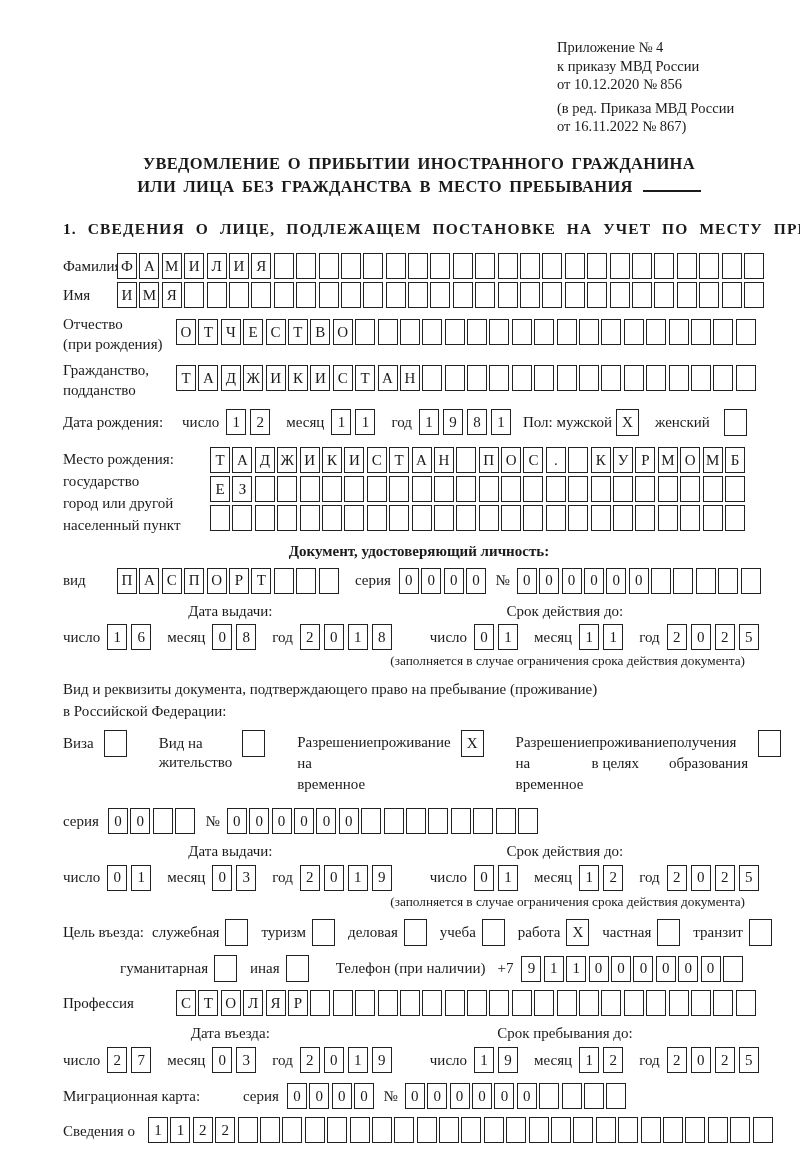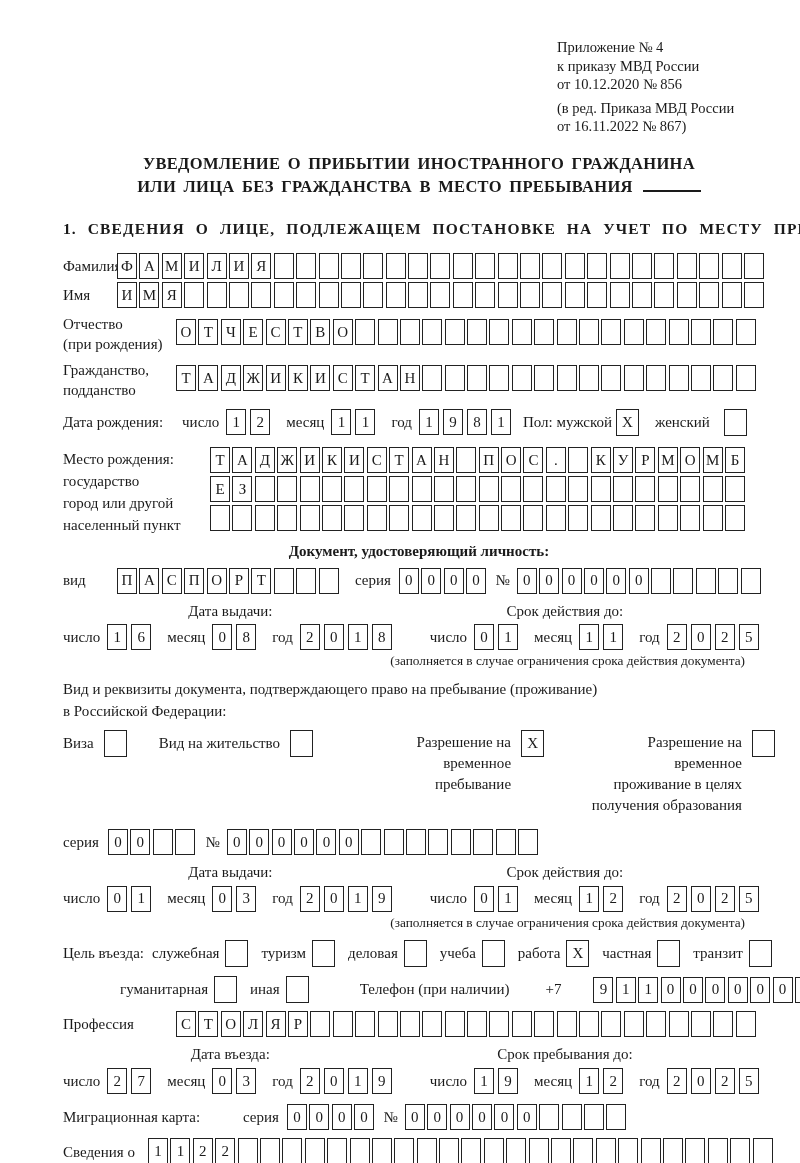--- a/index.html
+++ b/index.html
@@ -44,26 +44,26 @@
   .dheads{display:flex;margin-top:8px;margin-bottom:4px;}
   .dh1{width:47%;text-align:center;}
   .dh2{width:47%;text-align:center;}
   .dvals{display:flex;align-items:center;margin-bottom:2px;}
   .dvals .right{margin-left:28px;}
   .note{font-size:13.3px;text-align:right;padding-right:30px;margin-top:3px;margin-bottom:6px;}
   .para{margin-top:8px;line-height:22px;}
   .optrow{display:flex;align-items:flex-start;gap:32px;margin-top:8px;margin-bottom:12px;}
   .opt{display:inline-flex;align-items:flex-start;gap:10px;}
   .opt .plabel{padding-top:4px;}
-  .optlines{display:inline-flex;flex-direction:column;text-align:right;line-height:21px;padding-top:2px;}
+  .optlines{display:inline-flex;flex-direction:row;text-align:left;line-height:21px;padding-top:2px;}
   .checkitem{display:inline-flex;align-items:center;gap:6px;margin-right:13px;}
   .checkitem .plabel{white-space:nowrap;}
   .purposerow{display:flex;align-items:center;margin-top:9px;margin-bottom:8px;flex-wrap:nowrap;}
   .purposerow .lead{margin-right:8px;}
-  .indent57{padding-left:57px;gap:24px;}
+  .indent57{padding-left:57px;}
   .phone-label{margin-left:14px;margin-right:12px;}
   .phone-prefix{margin-right:8px;}
   .migrow{display:flex;align-items:center;margin-top:10px;margin-bottom:6px;}
   .migrow .mlabel{width:152px;flex:none;}
   .migrow .slabel{margin:0 8px 0 28px;}
   .migrow .nlabel{margin:0 7px 0 7px;}
   .reps{display:flex;align-items:flex-start;margin-top:8px;}
   .reps .lbl-col{line-height:23.5px;width:85px;}
   .serrow{display:flex;align-items:center;margin-top:13px;margin-bottom:4px;}
   .serrow .slabel{margin-right:9px;}
@@ -445,21 +445,21 @@
       <span class="plabel">Виза</span>
       <span class="checkbox"></span>
     </span>
     <span class="opt">
       <span class="plabel">Вид на жительство</span>
       <span class="checkbox"></span>
     </span>
     <span class="opt">
       <span class="optlines">
         <span>Разрешение на временное</span>
-        <span>пребывание</span>
+        <span>проживание</span>
       </span>
       <span class="checkbox">X</span>
     </span>
     <span class="opt">
       <span class="optlines">
         <span>Разрешение на временное</span>
         <span>проживание в целях</span>
         <span>получения образования</span>
       </span>
       <span class="checkbox"></span>

